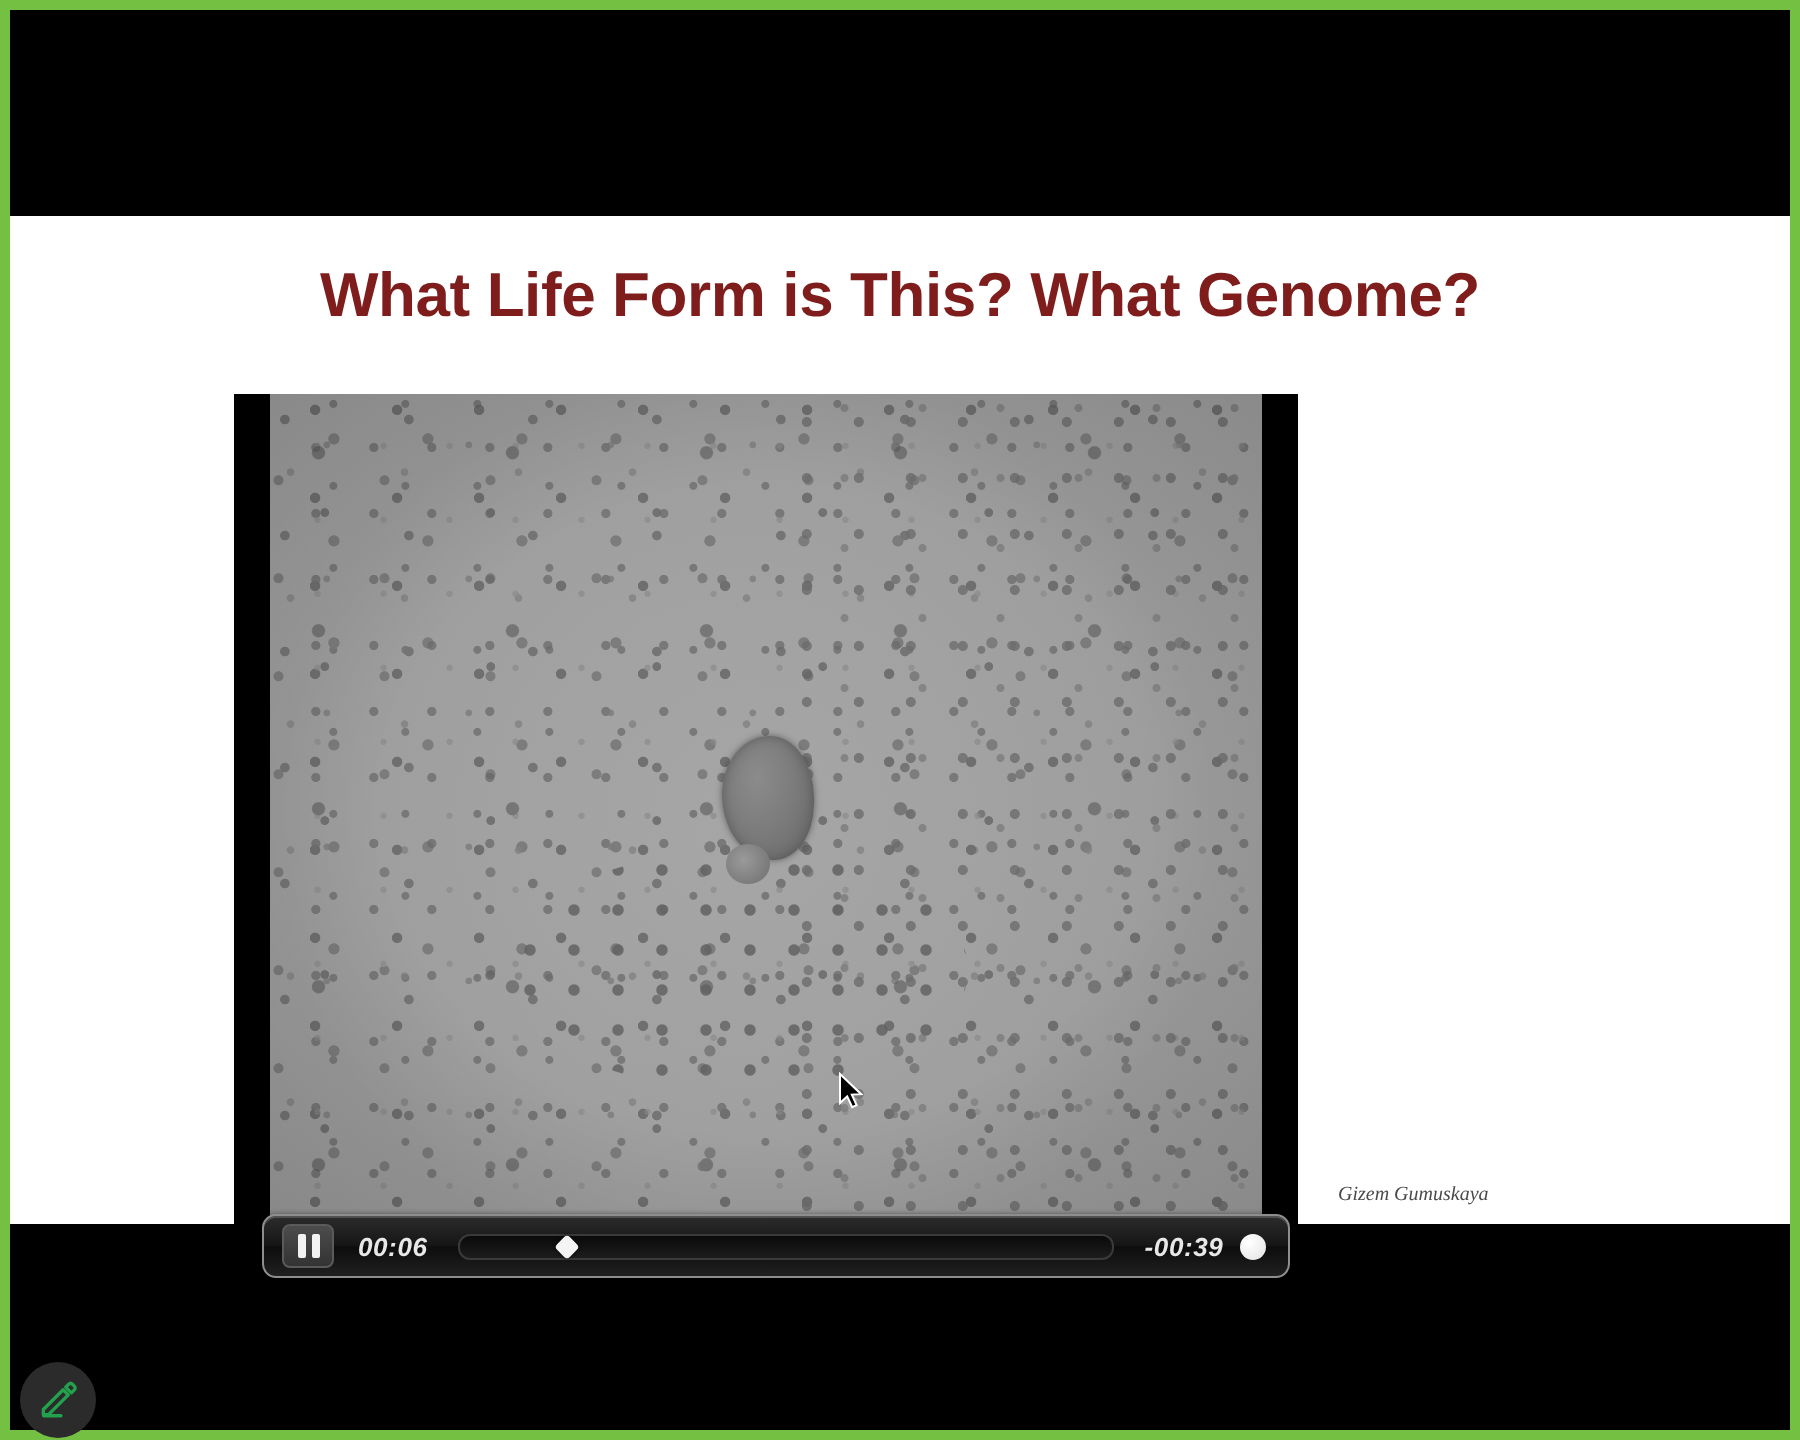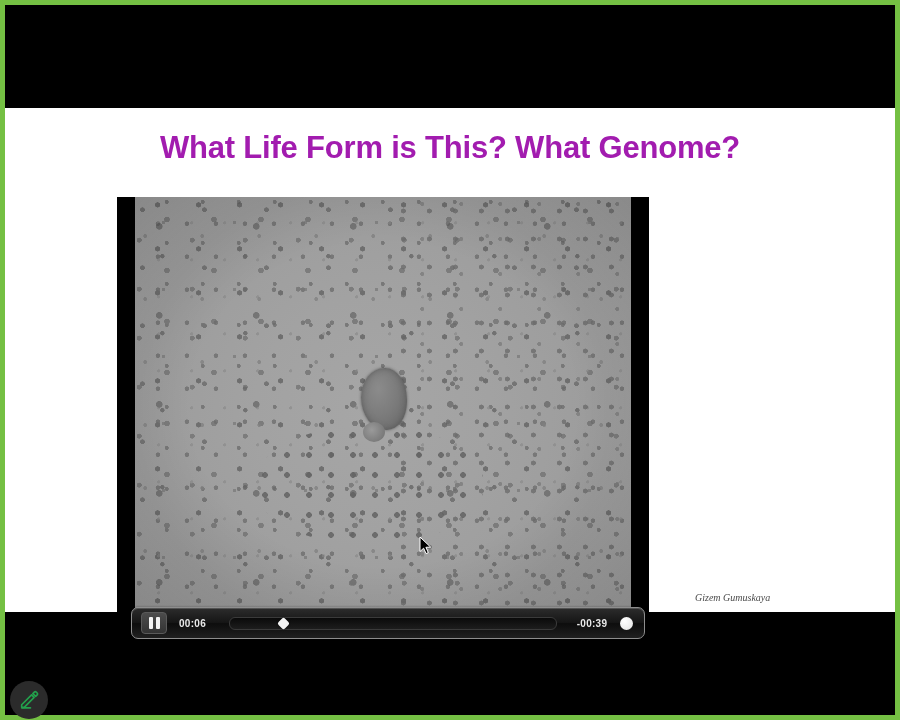--- a/index.html
+++ b/index.html
@@ -37,21 +37,21 @@
     overflow: hidden;
   }
 
   #slide-title {
     position: absolute;
     left: 0; top: 22px;
     width: 890px;
     text-align: center;
     font-size: 31px;
     font-weight: bold;
-    color: #a21caf;
+    color: #7f1d1d;
     letter-spacing: -0.2px;
     font-family: "Liberation Sans", sans-serif;
   }
 
   
   #video-stage {
     position: absolute;
     left: 112px; top: 89px;
     width: 532px; height: 415px;
     background: #000;
@@ -146,21 +146,21 @@
   #cursor {
     position: absolute;
     left: 414px; top: 428px;
     width: 13px; height: 19px;
     pointer-events: none;
   }
 
   
   #attribution {
     position: absolute;
-    left: 690px; top: 484px;
+    left: 664px; top: 484px;
     font-family: "Liberation Serif", serif;
     font-style: italic;
     font-size: 10px;
     color: #4a4a4a;
     white-space: nowrap;
   }
 
   
   #bottom-band {
     position: absolute;
@@ -195,25 +195,26 @@
     cursor: pointer;
   }
   #play-pause .bar {
     width: 4px; height: 12px;
     background: #f2f2f2;
     border-radius: 1px;
   }
 
   .time-label {
     color: #e8e8e8;
-    font-size: 10px;
+    font-size: 13px;
     font-weight: bold;
     font-family: "Liberation Sans", sans-serif;
     flex: 0 0 auto;
     letter-spacing: .3px;
+    font-style: italic;
   }
   #time-elapsed { margin-left: 12px; width: 40px; text-align: left; }
   #time-remaining { margin-left: 9px; width: 40px; text-align: center; }
 
   #scrub-track {
     position: relative;
     flex: 1 1 auto;
     height: 11px;
     margin: 0 6px 0 10px;
     border-radius: 6px;

